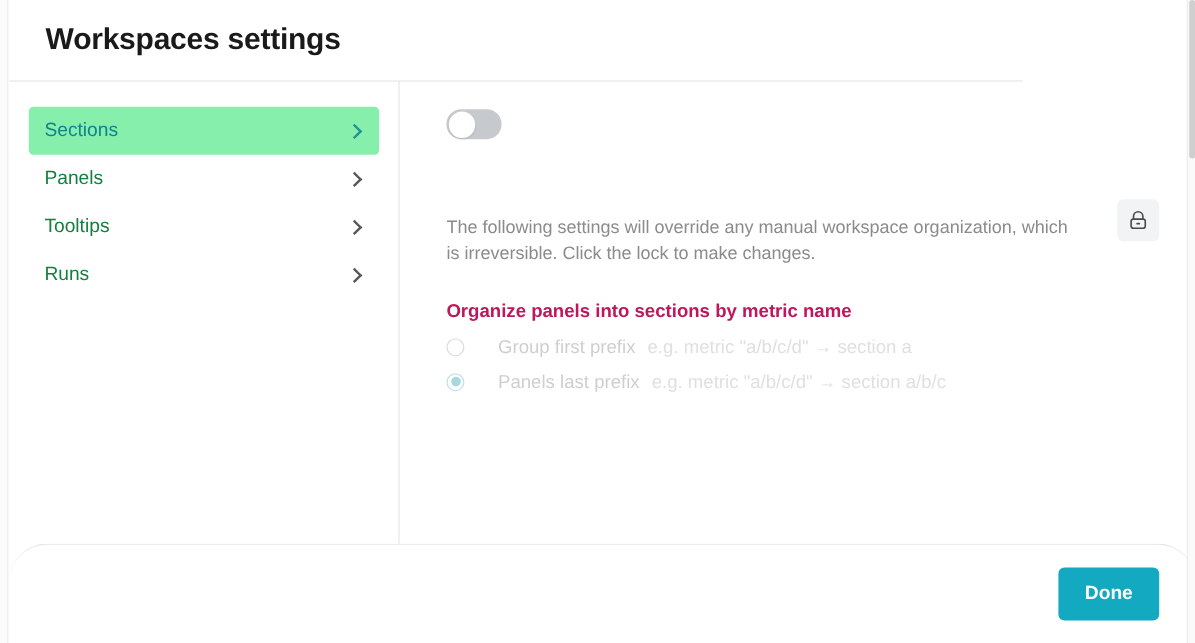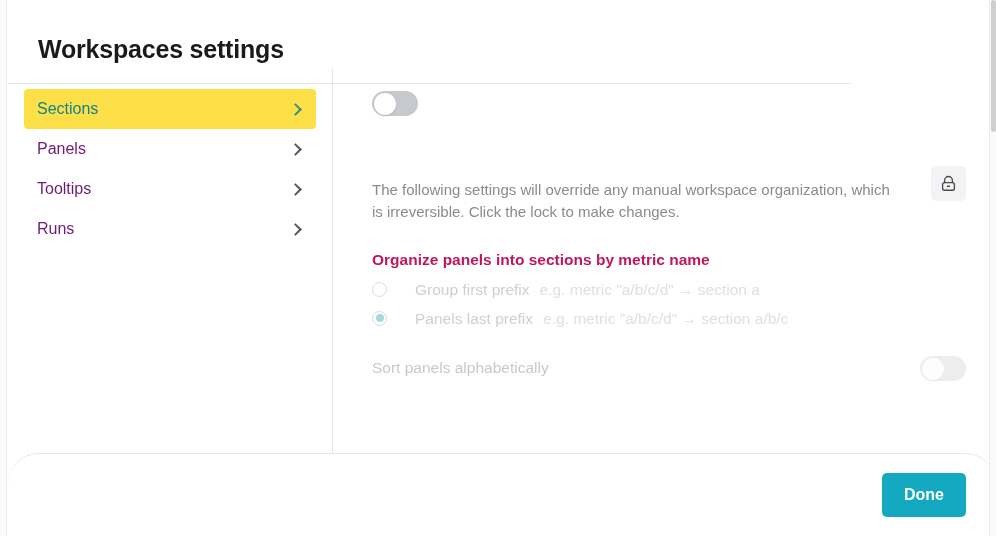--- a/index.html
+++ b/index.html
@@ -26,21 +26,21 @@
     position: absolute;
     left: 0; top: 0;
     width: 7px; height: 536px;
     background: #fbfbfb;
     border-right: 1px solid #ededed;
   }
 
   
   .modal-header {
     position: absolute;
-    left: 8px; top: 16px;
+    left: 8px; top: 0;
     width: 844px;
     height: 68px;
     border-bottom: 1px solid #e6e6e6;
     display: flex;
     align-items: center;
   }
   .modal-title {
     margin-left: 30px;
     font-size: 25px;
     font-weight: 700;
@@ -66,26 +66,26 @@
     padding: 21px 16px 0 16px;
   }
   .nav-item {
     height: 40px;
     border-radius: 4px;
     display: flex;
     align-items: center;
     justify-content: space-between;
     padding: 0 14px 0 13px;
     cursor: pointer;
-    color: #701a75;
+    color: #15803d;
     font-size: 16px;
   }
   .nav-item + .nav-item { margin-top: 0px; }
   .nav-item.active {
-    background: #fde047;
+    background: #86efac;
     color: #108391;
     font-weight: 500;
   }
   .nav-label { line-height: 1; }
   .chev {
     display: inline-block;
     width: 9px; height: 9px;
     border-right: 2px solid currentColor;
     border-top: 2px solid currentColor;
     transform: rotate(45deg);
@@ -326,26 +326,20 @@
           <span class="radio-label">Group first prefix</span>
           <span class="radio-hint">e.g. metric "a/b/c/d" → section a</span>
         </div>
 
         <div class="radio-row">
           <span class="radio checked"></span>
           <span class="radio-label">Panels last prefix</span>
           <span class="radio-hint">e.g. metric "a/b/c/d" → section a/b/c</span>
         </div>
 
-        <div class="sort-row">
-          <div class="sort-label">Sort panels alphabetically</div>
-          <div class="toggle dim">
-            <div class="knob"></div>
-          </div>
-        </div>
       </div>
 
     </div>
   </div>
 
   <div class="modal-footer">
     <button class="done-btn">Done</button>
   </div>
 
   <div class="page-scrollbar">

